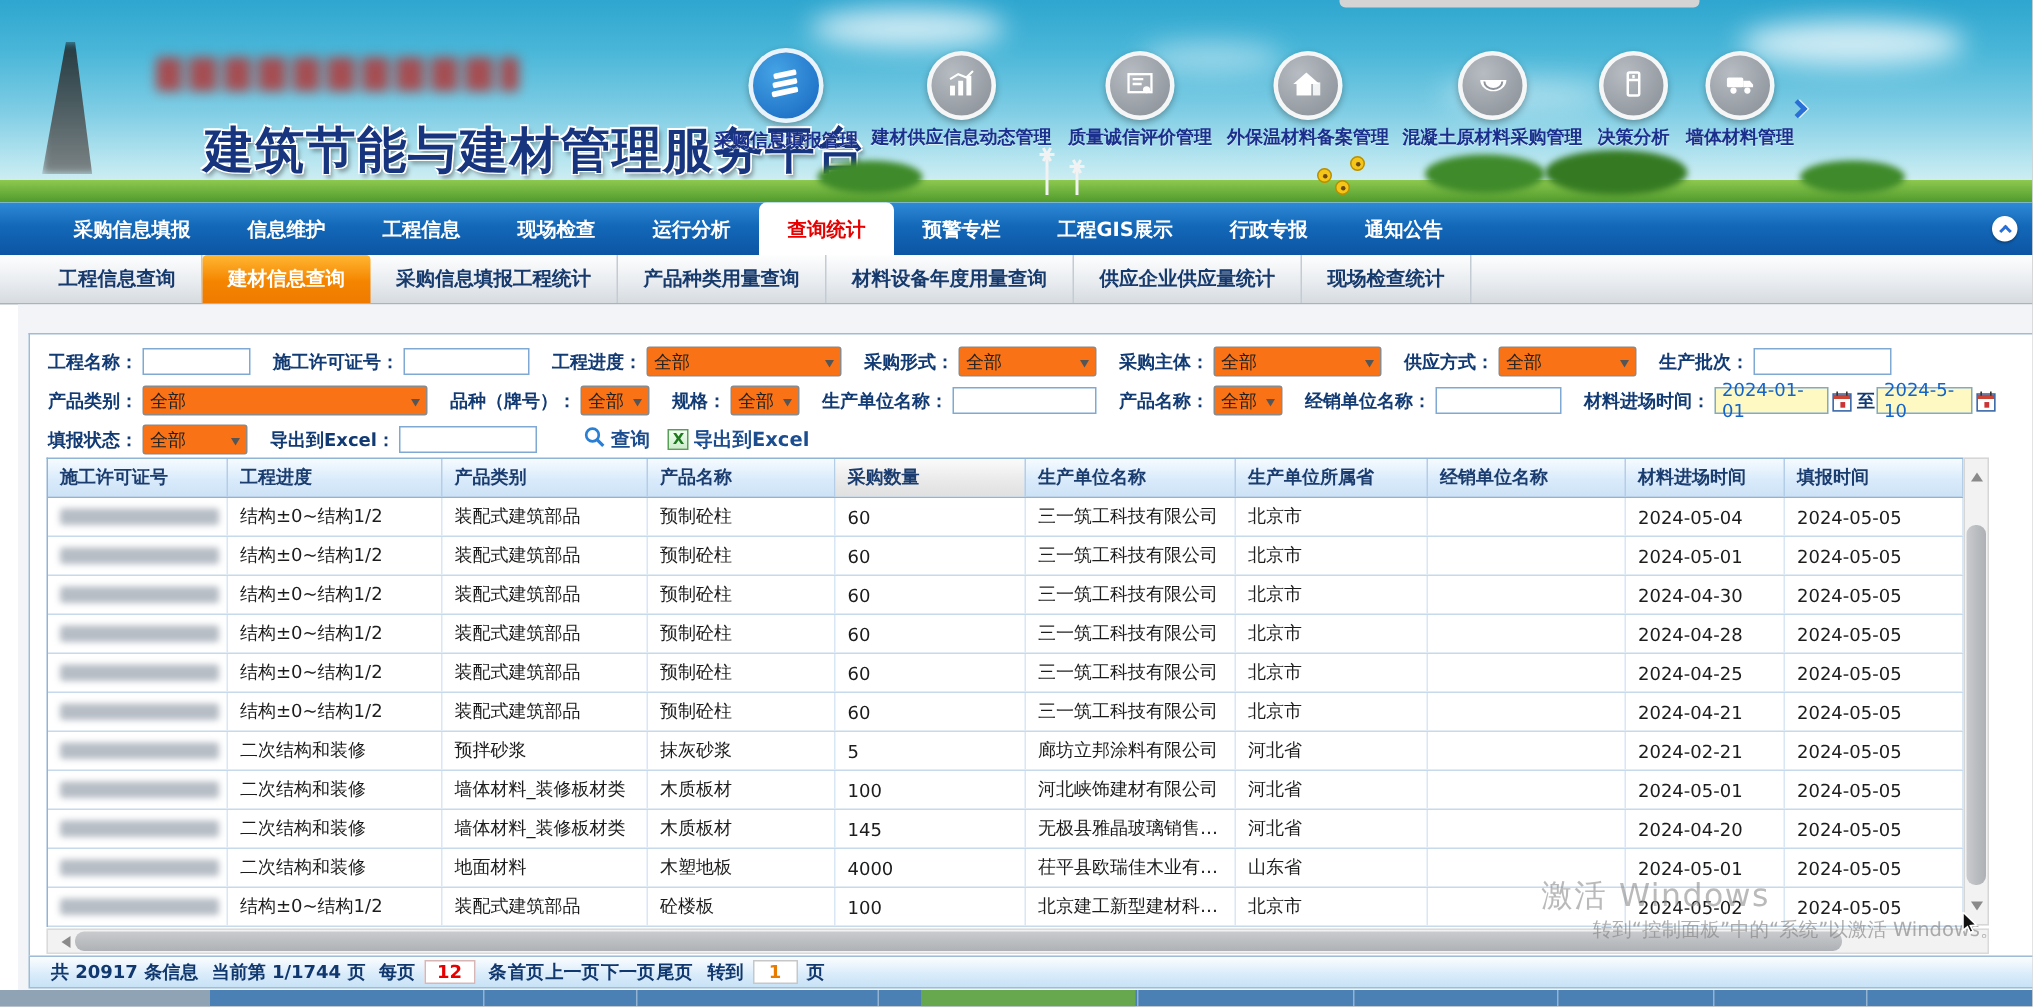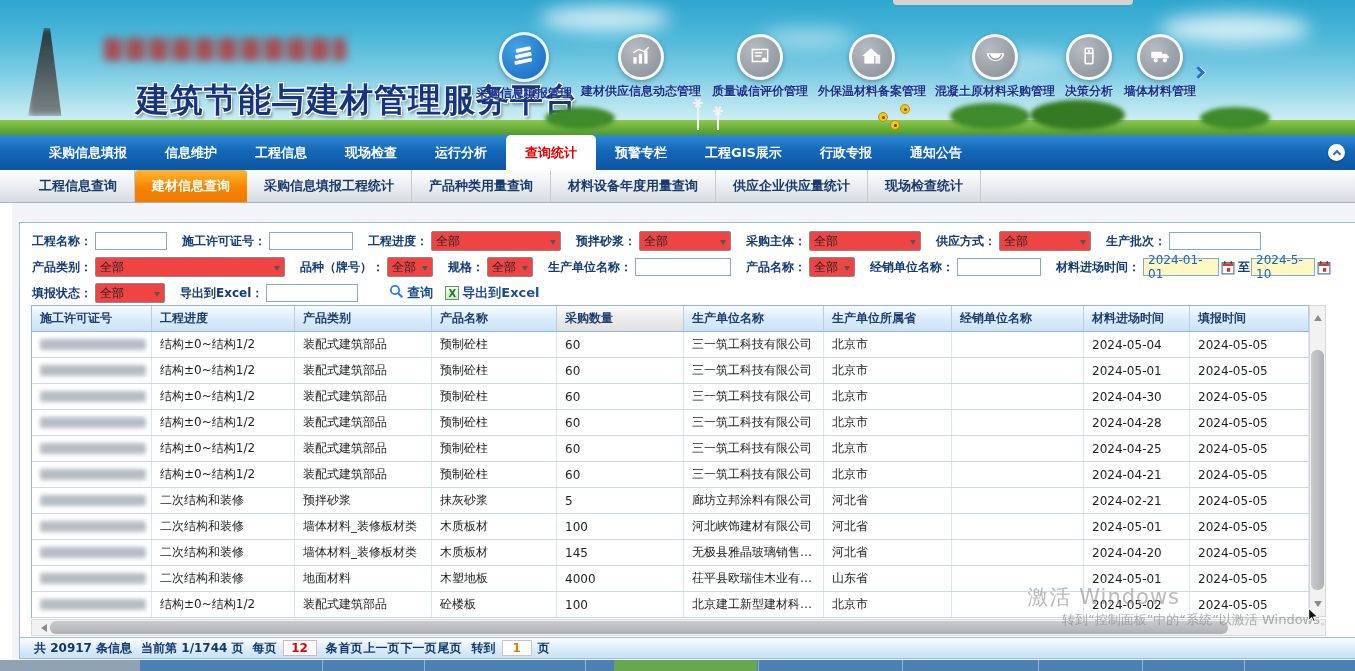--- a/index.html
+++ b/index.html
@@ -57,21 +57,21 @@
   .content{position:absolute;left:12px;top:203px;width:1355px;height:457px;background:#f2f4f7}
   .panel{position:absolute;left:7px;top:19px;width:1341px;height:415px;background:#fff;border:1px solid #9fbbd7;border-bottom:none}
 
   
   .filters{height:82px;padding:5px 0 0 12px}
   .frow{display:flex;align-items:center;height:26px}
   .field{display:flex;align-items:center;margin-right:15px}
   .flabel{font-size:12px;font-weight:bold;color:#123a73;margin-right:3px;white-space:nowrap}
   .tinput{display:inline-block;height:18px;border:1px solid #7fa9d2;background:#fff}
   .tselect{display:inline-flex;align-items:center;justify-content:space-between;height:20px;border:1px solid #8a8a8a;
-    border-radius:2px;background:#ef4444;padding:4px 4px;font-size:12px;color:#222;cursor:pointer}
+    border-radius:2px;background:#f97316;padding:4px 4px;font-size:12px;color:#222;cursor:pointer}
   .sel-arrow{width:0;height:0;border:3.5px solid transparent;border-top:5px solid #555;margin:5px 0 0 5px}
   .tdate{display:inline-flex;align-items:center;height:18px;border:1px solid #7fa9d2;background:#fef9c3;padding:0 4px;
     font-size:12px;color:#1464c8;cursor:text}
   .cal{margin:0 2px;cursor:pointer;line-height:0}
   .sep-zhi{font-size:12px;font-weight:bold;color:#123a73;margin:0 1px}
   .btn-search{display:inline-flex;align-items:flex-start;gap:3px;margin-left:16px;cursor:pointer;font-size:13px;font-weight:bold;color:#1c4d8f}
   .btn-excel{display:inline-flex;align-items:center;gap:3px;margin-left:12px;cursor:pointer;font-size:13px;font-weight:bold;color:#1c4d8f}
   .xl-icon{width:14px;height:14px;border:1px solid #58a058;background:linear-gradient(180deg,#f2fff2,#cdeccd);
     color:#1d7a1d;font-size:10px;font-weight:bold;display:flex;align-items:center;justify-content:center}
   .w46{width:46px}.w64{width:64px}.w70{width:70px}.w72{width:72px}.w76{width:76px}.w84{width:84px}
@@ -353,21 +353,21 @@
               <span class="tinput w84"></span>
             </span>
           <span class="field">
               <span class="flabel">工程进度：</span>
               <span class="tselect w130">
                 <span>全部</span>
                 <span class="sel-arrow"></span>
               </span>
             </span>
           <span class="field">
-              <span class="flabel">预拌砂浆：</span>
+              <span class="flabel">采购形式：</span>
               <span class="tselect w92">
                 <span>全部</span>
                 <span class="sel-arrow"></span>
               </span>
             </span>
           <span class="field">
               <span class="flabel">采购主体：</span>
               <span class="tselect w112">
                 <span>全部</span>
                 <span class="sel-arrow"></span>

